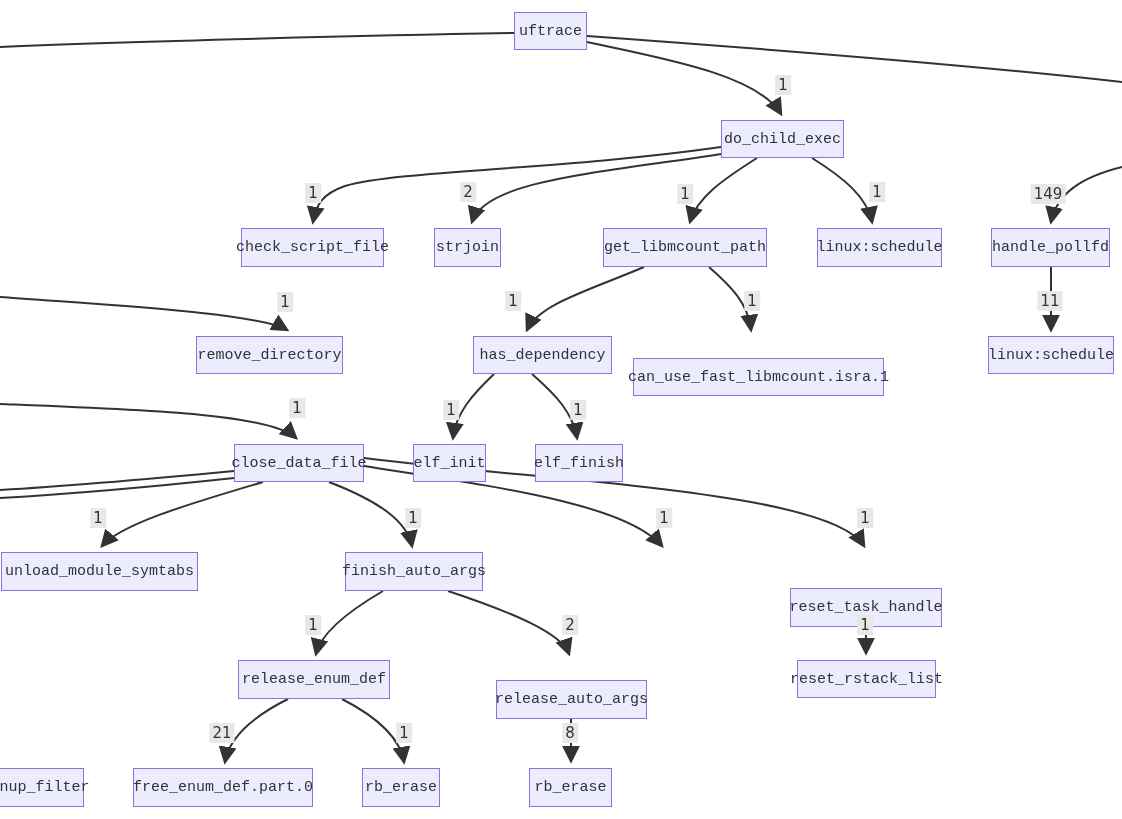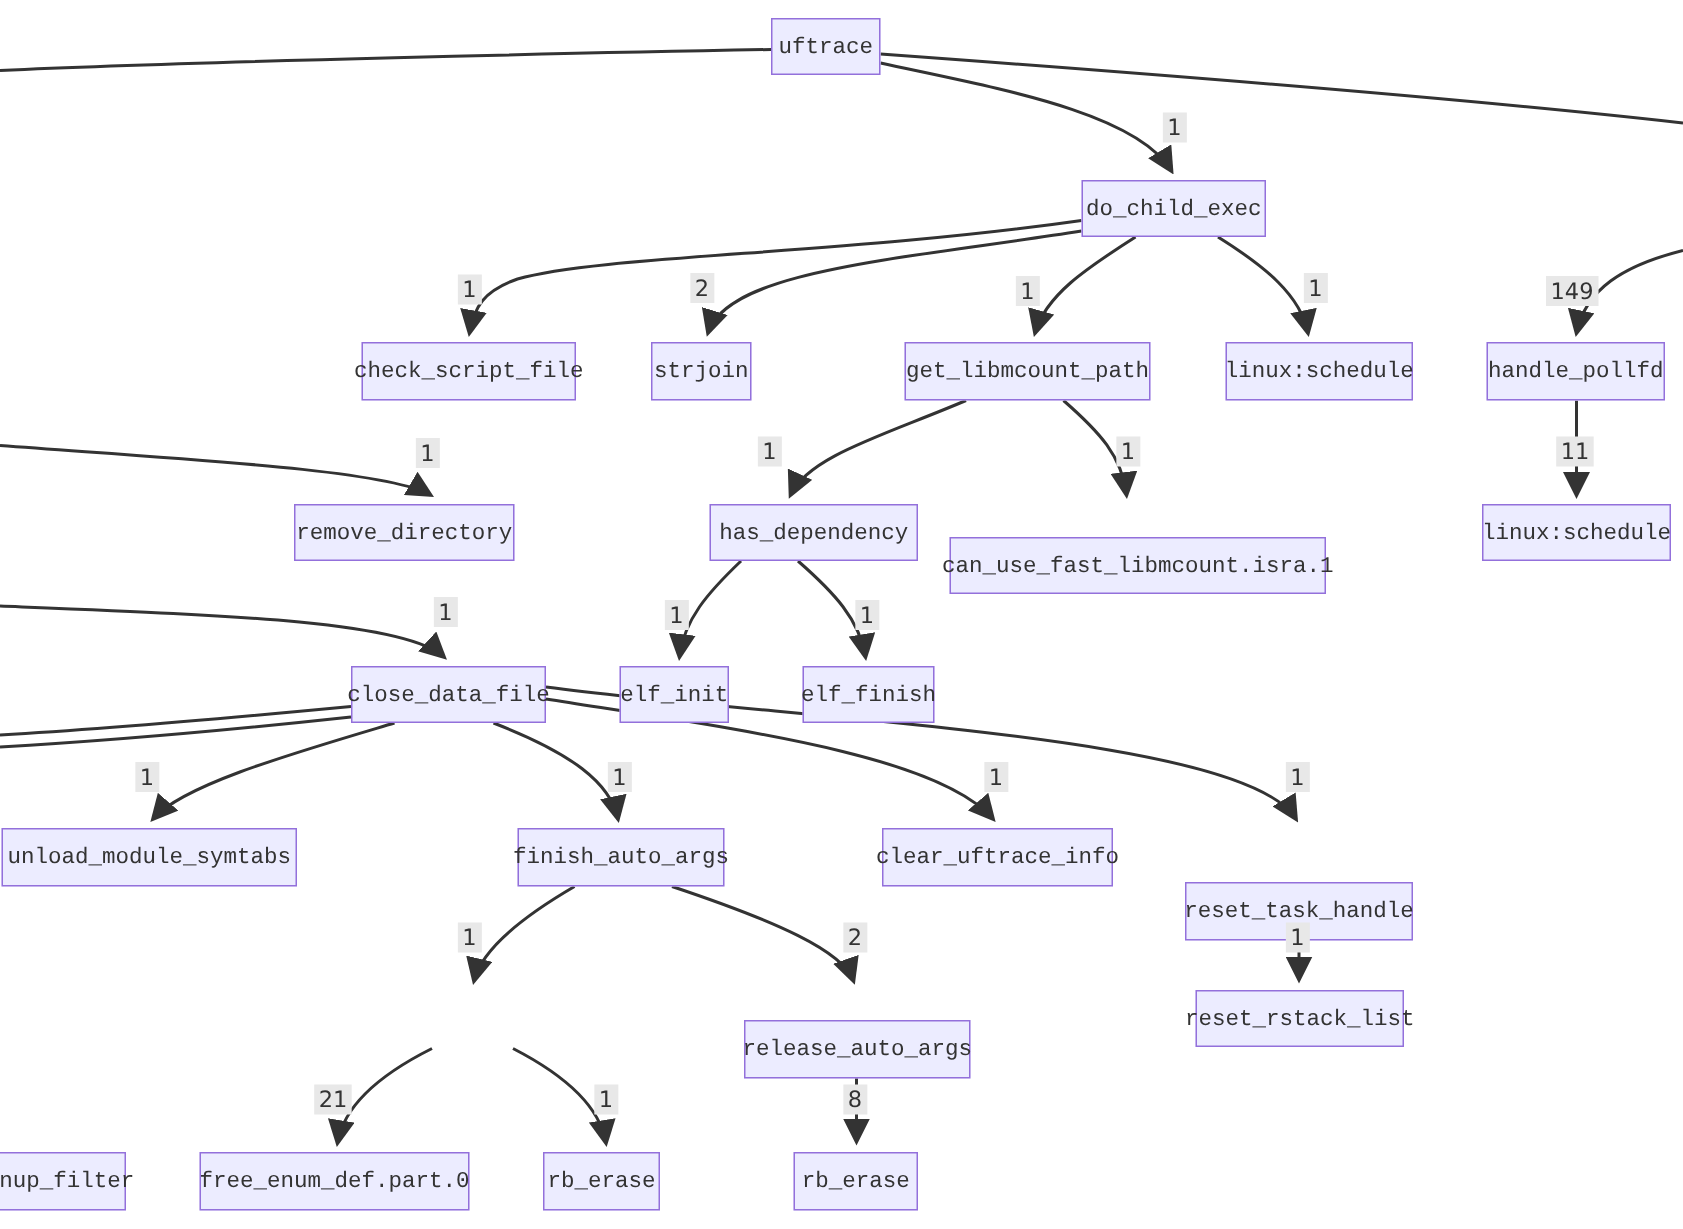--- a/index.html
+++ b/index.html
@@ -96,25 +96,25 @@
     </div>
     <div class="node" style="left: 535px; top: 444px; width: 88px; height: 38px;">
       <span>elf_finish</span>
     </div>
     <div class="node" style="left: 1px; top: 552px; width: 197px; height: 39px;">
       <span>unload_module_symtabs</span>
     </div>
     <div class="node" style="left: 345px; top: 552px; width: 138px; height: 39px;">
       <span>finish_auto_args</span>
     </div>
-    <div class="node" style="left: 588px; top: 552px; width: 154px; height: 39px;">
-      <span>clear_uftrace_info</span>
-    </div>
     <div class="node" style="left: 790px; top: 552px; width: 152px; height: 39px; margin-top: 36px;">
       <span>reset_task_handle</span>
+    </div>
+    <div class="node" style="left: 238px; top: 660px; width: 152px; height: 39px;">
+      <span>release_enum_def</span>
     </div>
     <div class="node" style="left: 496px; top: 680px; width: 151px; height: 39px;">
       <span>release_auto_args</span>
     </div>
     <div class="node" style="left: 797px; top: 660px; width: 139px; height: 38px;">
       <span>reset_rstack_list</span>
     </div>
     <div class="node" style="left: -31px; top: 768px; width: 115px; height: 39px;">
       <span>cleanup_filter</span>
     </div>

